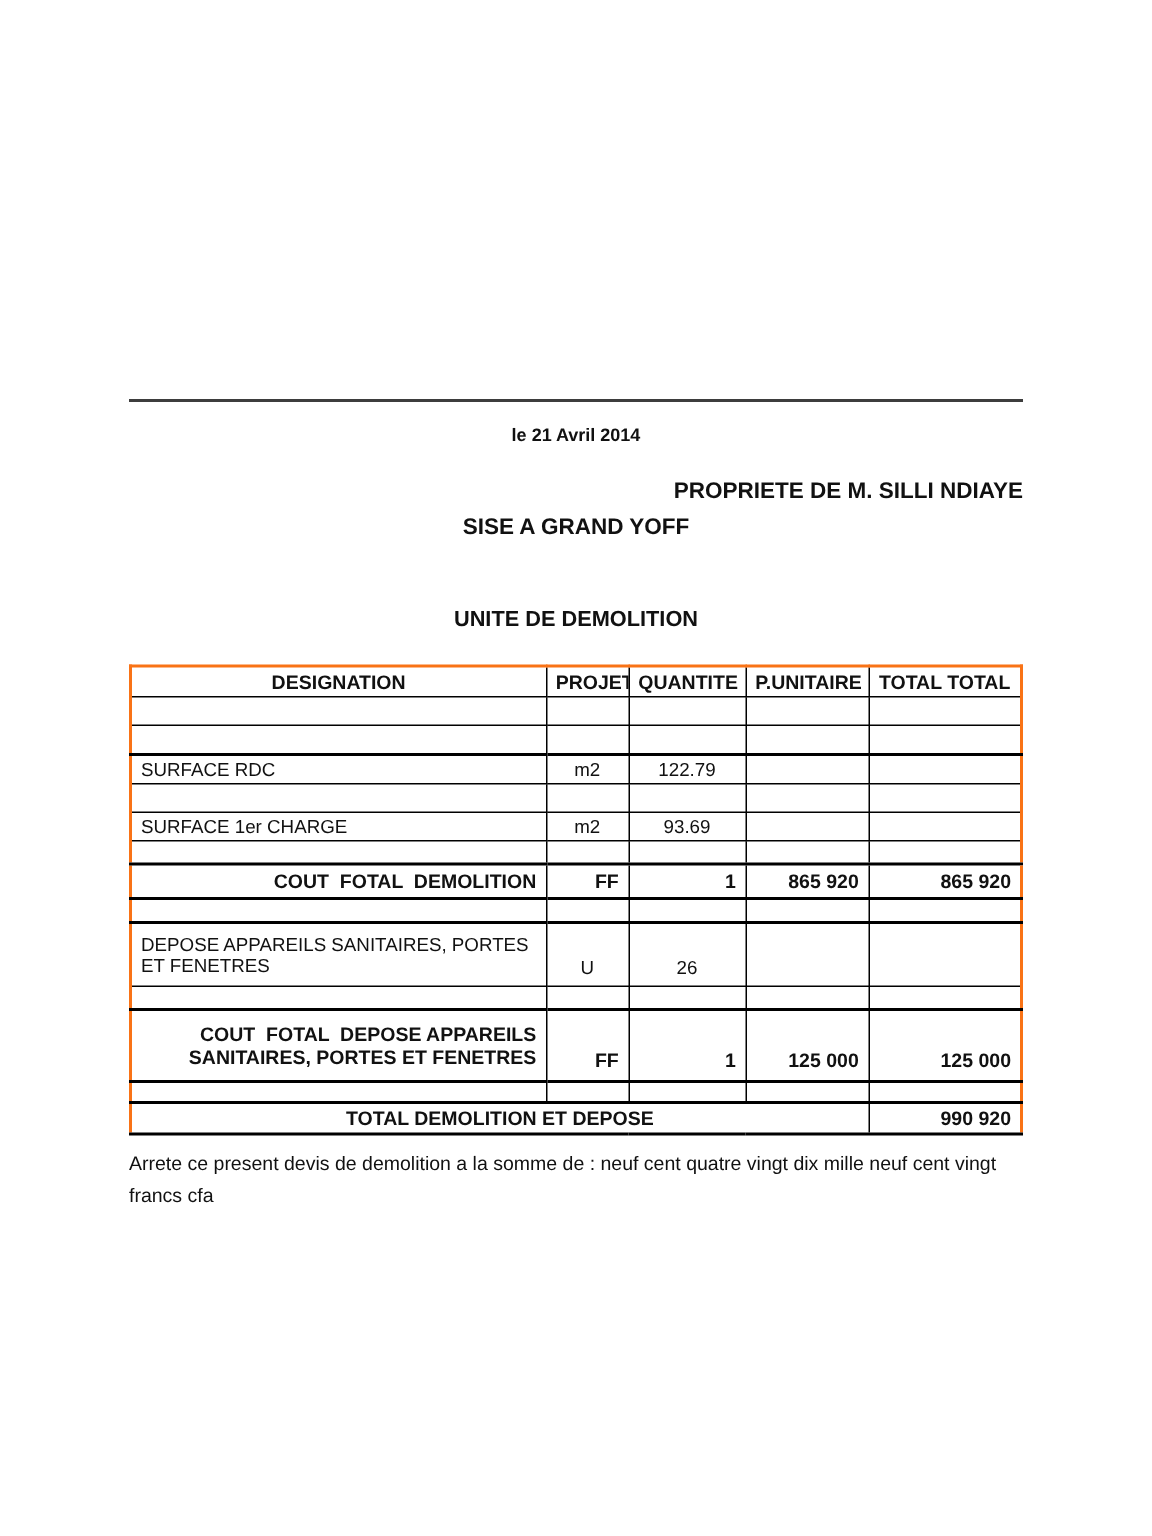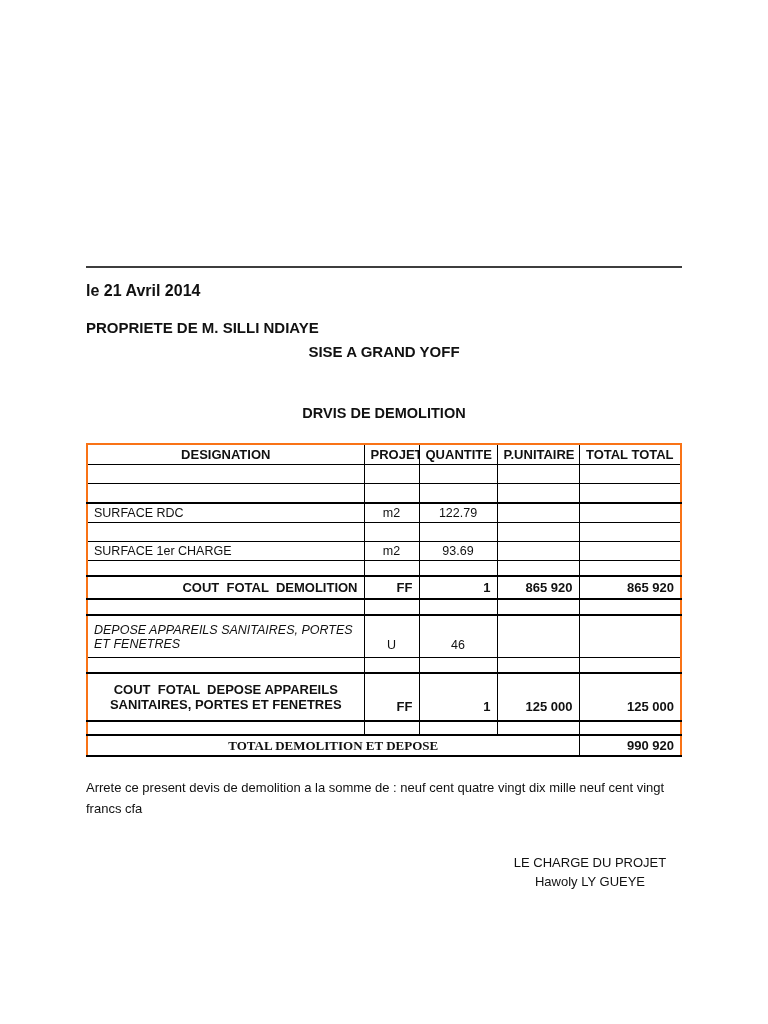--- a/index.html
+++ b/index.html
@@ -20,28 +20,28 @@
     margin-left: 86px;
   }
   .top-rule {
     margin-top: 266px;
     border-top: 2px solid #3d3d3d;
     width: 596px;
     height: 0;
   }
   .date-line {
     margin-top: 15px;
-    text-align: left;
-    font-weight: bold;
-    font-size: 16px;
+    text-align: center;
+    font-weight: bold;
+    font-size: 12px;
     line-height: 15px;
   }
   .title-line1 {
     margin-top: 21px;
-    text-align: left;
+    text-align: right;
     font-weight: bold;
     font-size: 15px;
     line-height: 17px;
   }
   .title-line2 {
     margin-top: 7px;
     text-align: center;
     font-weight: bold;
     font-size: 15px;
     line-height: 17px;
@@ -80,28 +80,28 @@
   td.ctr { text-align: center; }
   td.rgt { text-align: right; padding-right: 8px; }
   tr.bold-row td { font-weight: bold; font-size: 13px; }
   tr.bold-row td.desig { text-align: right; }
   tr.tt td { border-top-width: 2px; }
   tr.tb td { border-bottom-width: 2px; text-align: right; }
   tr.h15 td { height: 14px; }
   tr.h13 td { height: 12px; }
   tr.h22 td { height: 21px; }
   tr.tall td { height: 36px; vertical-align: bottom; padding-bottom: 5px; }
-  tr.tall td.desig { vertical-align: middle; padding-bottom: 0; font-style: italic; }
+  tr.tall td.desig { vertical-align: middle; padding-bottom: 0; }
   tr.tall2 td { height: 40px; vertical-align: bottom; padding-bottom: 6px; }
-  tr.tall2 td.desig { vertical-align: middle; padding-bottom: 0; text-align: center; }
+  tr.tall2 td.desig { vertical-align: middle; padding-bottom: 0; }
   tr.total-row td { font-weight: bold; font-size: 13px; height: 19px; }
-  tr.total-row td.total-label { text-align: center; font-family: Liberation Serif, serif; }
+  tr.total-row td.total-label { text-align: center; }
 
   .arrete {
-    margin-top: 20px;
+    margin-top: 8px;
     font-size: 13px;
     line-height: 21px;
     width: 596px;
   }
   .signature {
     margin-top: 34px;
     margin-left: 409px;
     width: 190px;
     text-align: center;
     font-size: 13px;
@@ -113,21 +113,21 @@
 
 <div class="content">
 
   <div class="top-rule"></div>
 
   <div class="date-line">le 21 Avril 2014</div>
 
   <div class="title-line1">PROPRIETE DE M. SILLI NDIAYE</div>
   <div class="title-line2">SISE A GRAND YOFF</div>
 
-  <div class="doc-title">DRVIS DE DEMOLITION</div>
+  <div class="doc-title">UNITE DE DEMOLITION</div>
 
   <table class="devis">
     <colgroup>
       <col class="c-desig">
         <col class="c-unite">
         <col class="c-qte">
         <col class="c-pu">
         <col class="c-pt">
     </colgroup>
     <tbody>
@@ -199,21 +199,21 @@
         <td class="desig"></td>
         <td class="ctr"></td>
         <td class="ctr"></td>
         <td class="rgt"></td>
         <td class="rgt"></td>
       </tr>
 
       <tr class="tall tt">
         <td class="desig">DEPOSE APPAREILS SANITAIRES, PORTES ET FENETRES</td>
         <td class="ctr">U</td>
-        <td class="ctr">46</td>
+        <td class="ctr">26</td>
         <td class="rgt"></td>
         <td class="rgt"></td>
       </tr>
 
       <tr class="h15">
         <td class="desig"></td>
         <td class="ctr"></td>
         <td class="ctr"></td>
         <td class="rgt"></td>
         <td class="rgt"></td>
@@ -237,18 +237,14 @@
 
       <tr class="total-row tt tb">
         <td class="total-label" colspan="4">TOTAL DEMOLITION ET DEPOSE</td>
         <td class="rgt">990 920</td>
       </tr>
     </tbody>
   </table>
 
   <p class="arrete">Arrete ce present devis de demolition a la somme de : neuf cent quatre vingt dix mille neuf cent vingt francs cfa</p>
 
-  <div class="signature">
-    <div>LE CHARGE DU PROJET</div>
-    <div>Hawoly LY GUEYE</div>
-  </div>
 
 </div>
 
 </body></html>

